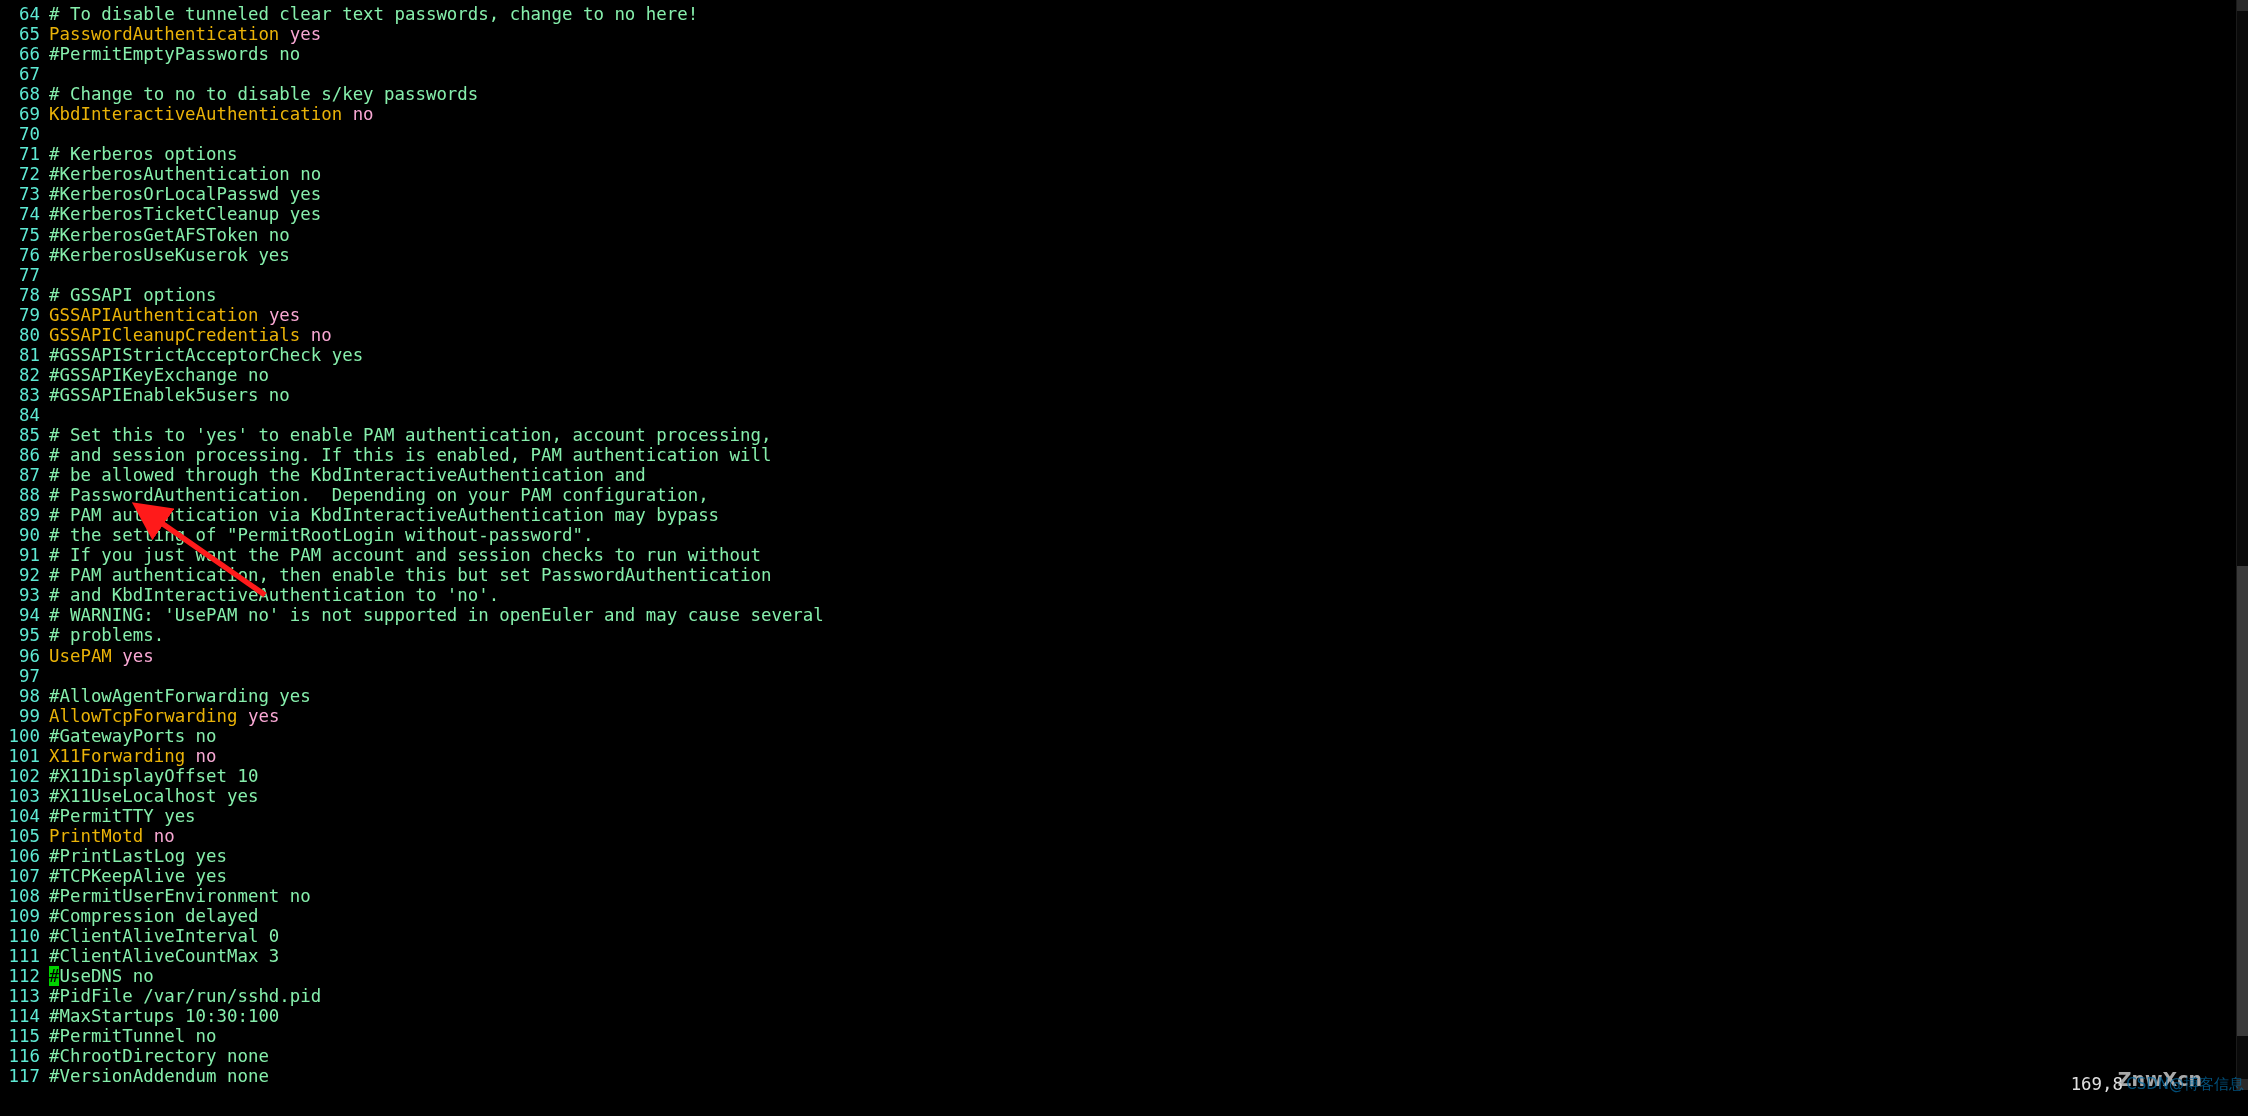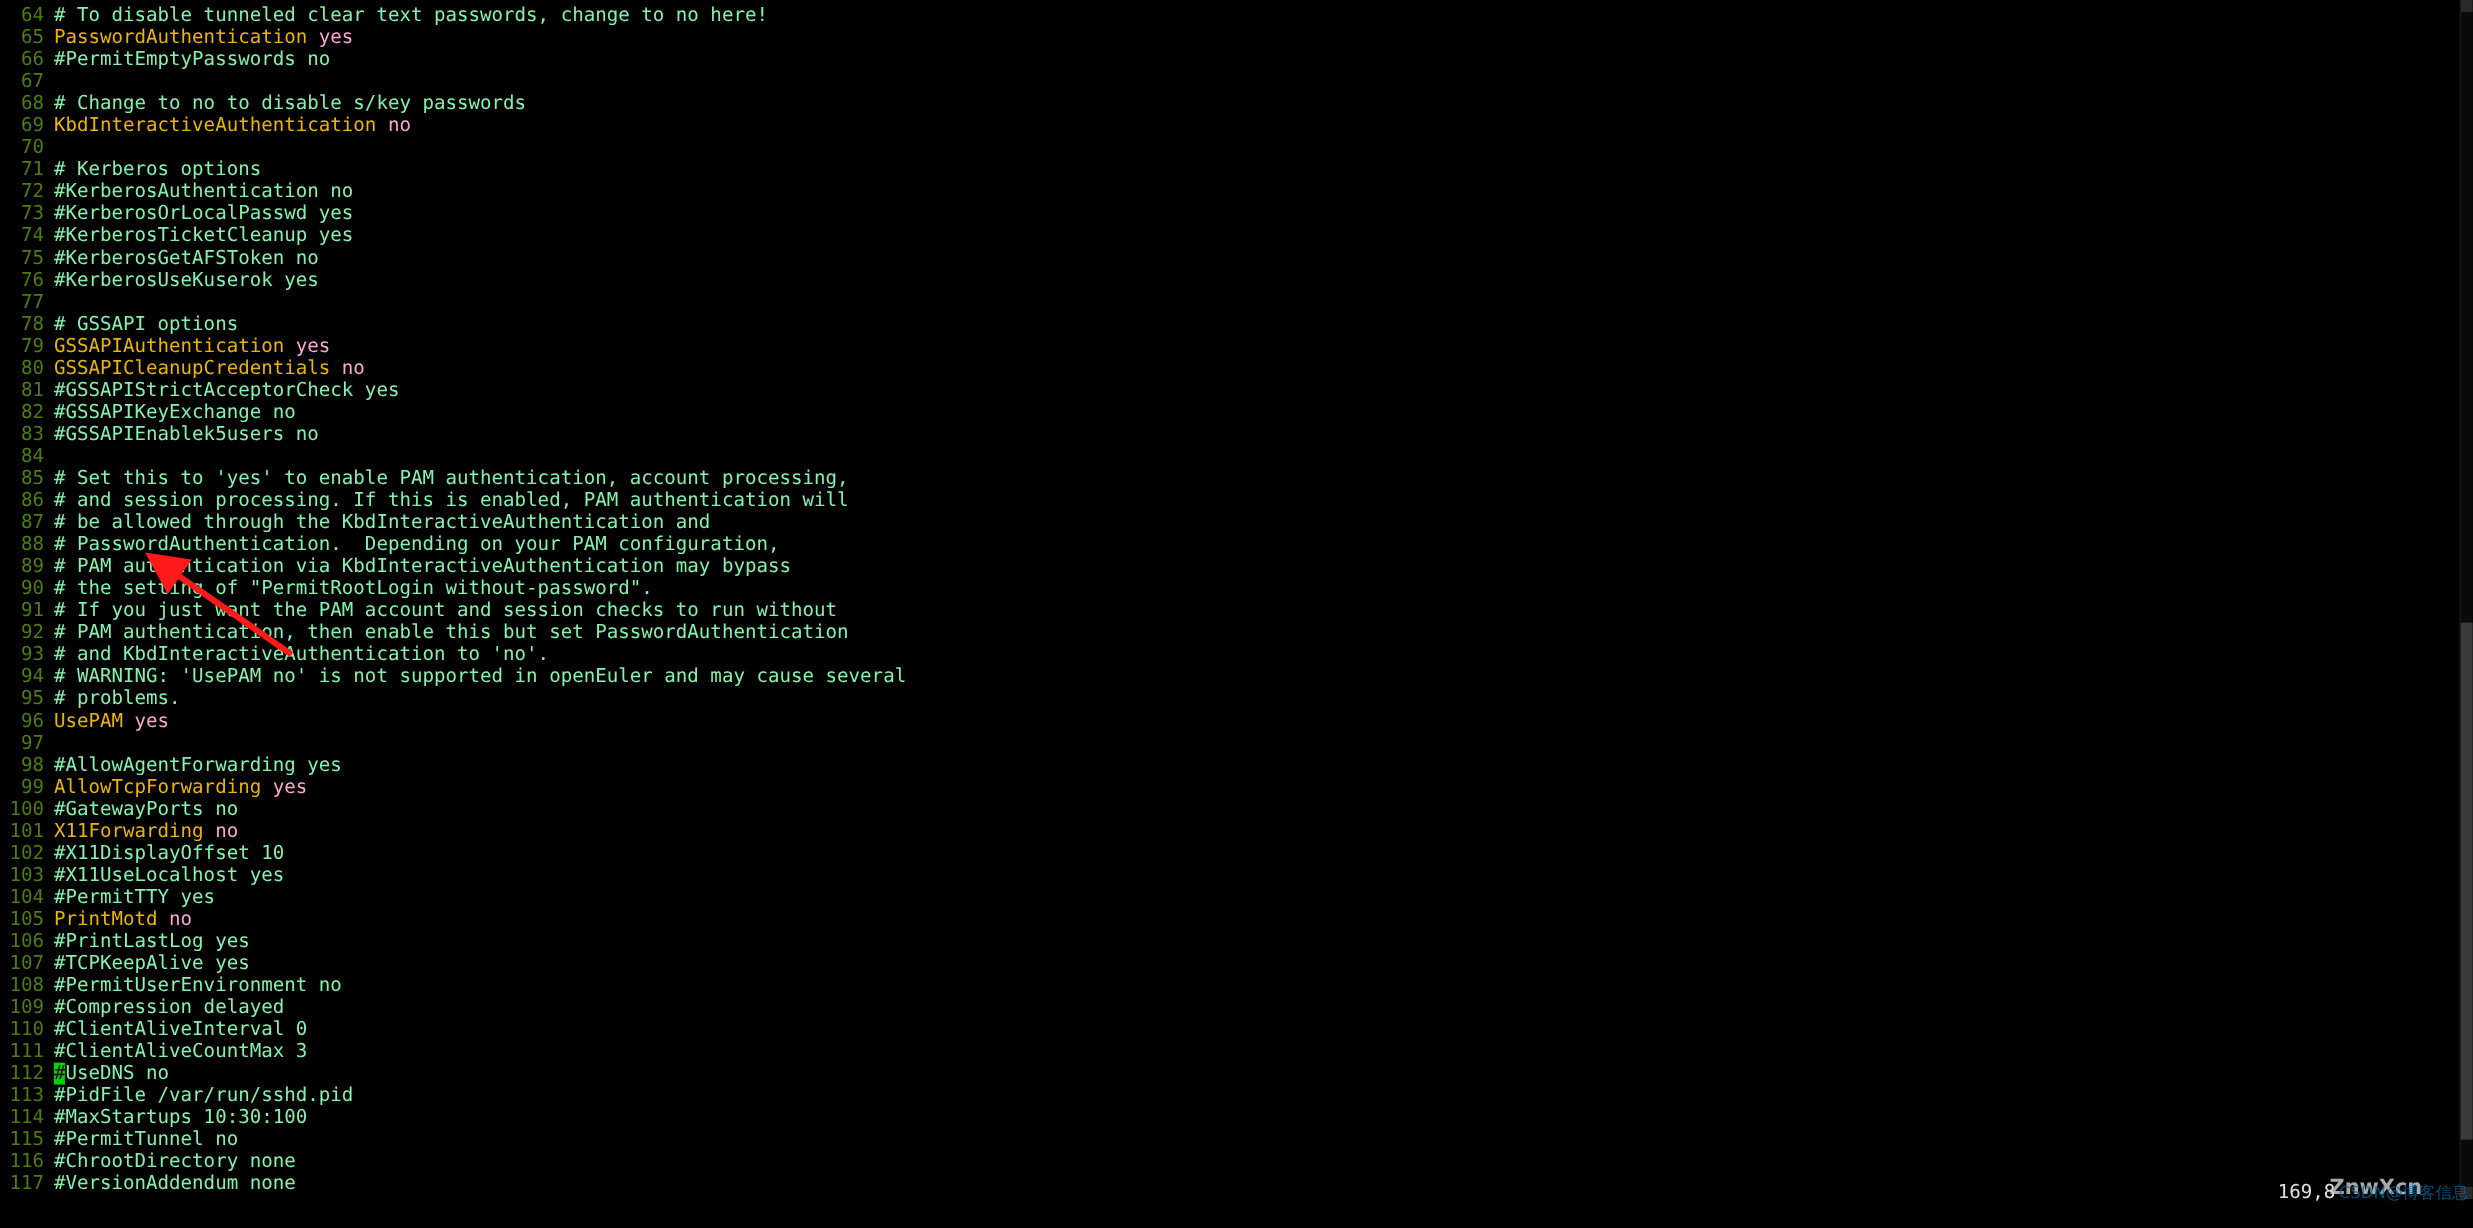--- a/index.html
+++ b/index.html
@@ -17,21 +17,21 @@
     position:absolute;left:0;top:4px;right:0;
     font-size:17.4px;
     line-height:20.05px;
     white-space:pre;
   }
   .row{height:20.05px;display:block;white-space:pre;}
   .ln{
     display:inline-block;
     width:40px;
     text-align:right;
-    color:#4d7c0f;
+    color:#5eead4;
     padding-right:0;
   }
   .txt{display:inline-block;padding-left:9px;}
   .c-comment{color:#86efac;}
   .c-key{color:#eab308;}
   .c-val{color:#f9a8d4;}
   .cursor{background:#00d200;color:#000;}
   
   .statusbar{
     position:absolute;left:0;right:0;bottom:0;height:26px;

